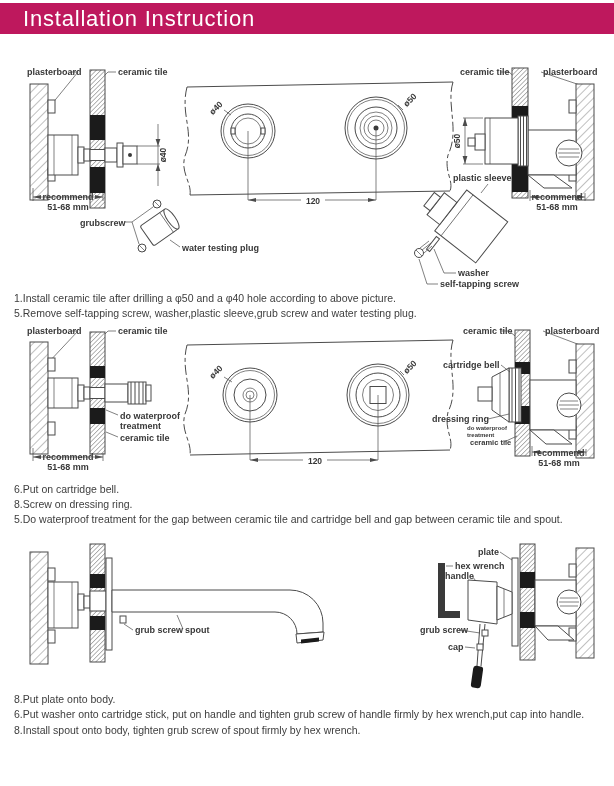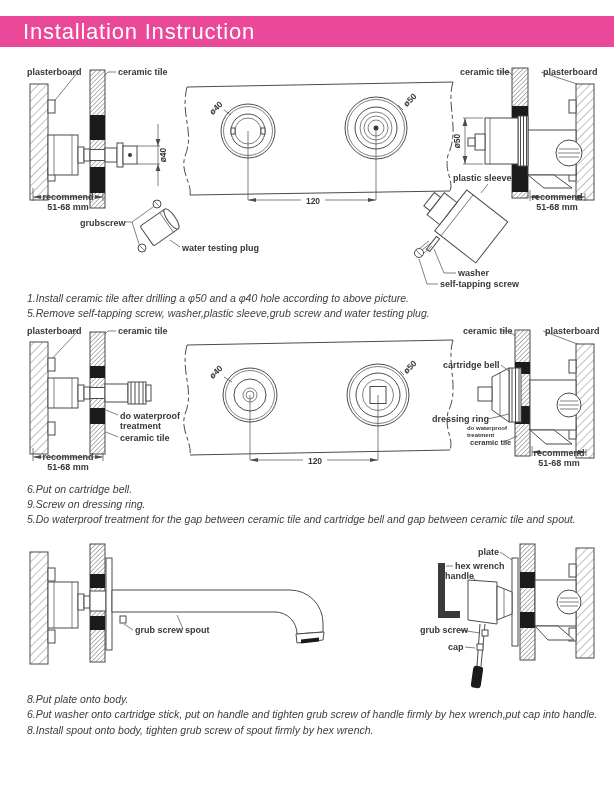--- a/index.html
+++ b/index.html
@@ -2,26 +2,26 @@
 <html><head>
 <meta charset="utf-8">
 <style>
   html,body { margin:0; padding:0; }
   body {
     width:614px; height:786px; position:relative; overflow:hidden;
     background:#ffffff; font-family:"Liberation Sans", sans-serif; color:#3a3a3a;
   }
   .header {
     position:absolute; left:0; top:3px; width:614px; height:31px;
-    background:#ec4899; color:#ffffff; display:flex; align-items:center;
-    box-sizing:border-box; padding-left:23px; font-size:22px; letter-spacing:0.8px;margin-top:13px;
+    background:#be185d; color:#ffffff; display:flex; align-items:center;
+    box-sizing:border-box; padding-left:23px; font-size:22px; letter-spacing:0.8px;
   }
   svg.diagram { position:absolute; left:20px; }
   #d1 { top:60px; } #d2 { top:322px; } #d3 { top:538px; }
-  .instr { position:absolute; left:27px; font-size:10.5px; color:#3d3d3d; white-space:nowrap;font-style:italic; }
+  .instr { position:absolute; left:14px; font-size:10.5px; color:#3d3d3d; white-space:nowrap; }
   .footer { position:absolute; top:750px; right:29px; font-size:11px; color:#4a4a4a;margin-top:36px; }
   .ln  { stroke:#4b4b4b; stroke-width:1; fill:none; }
   .lnt { stroke:#4b4b4b; stroke-width:0.7; fill:none; }
   .brk { stroke:#4b4b4b; stroke-width:1; fill:none; stroke-dasharray:10 3 4 3; }
   .wf  { fill:#ffffff; stroke:#4b4b4b; stroke-width:1; }
   .bk  { fill:#1b1b1b; stroke:none; }
   .dk  { fill:#3a3a3a; stroke:none; }
   .arr { fill:#4b4b4b; stroke:none; }
   .hpw { fill:url(#hp); stroke:#4b4b4b; stroke-width:1; }
   .htw { fill:url(#ht); stroke:#4b4b4b; stroke-width:1; }
@@ -321,21 +321,21 @@
       <line class="lnt" x1="566" y1="127" x2="566" y2="134"></line>
     <line class="lnt" x1="512" y1="130" x2="566" y2="130"></line>
     <polygon class="arr" points="512,130 520,127.9 520,132.1"></polygon>
       <polygon class="arr" points="566,130 558,127.9 558,132.1"></polygon>
     <text class="lbl" x="539" y="134" text-anchor="middle">recommend</text>
     <text class="lbl" x="539" y="144" text-anchor="middle">51-68 mm</text>
   </g>
 </svg>
 
 <div class="instr" style="top:483px">6.Put on cartridge bell.</div>
-<div class="instr" style="top:498px">9.Screw on dressing ring.</div>
+<div class="instr" style="top:498px">8.Screw on dressing ring.</div>
 <div class="instr" style="top:513px">5.Do waterproof treatment for the gap between ceramic tile and cartridge bell and gap between ceramic tile and spout.</div>
 
 <svg id="d3" class="diagram" width="580" height="154" viewBox="0 0 580 154">
 
   <g>
     <rect class="hpw" x="10" y="14" width="18" height="112"></rect>
     <rect class="wf" x="28" y="30" width="7" height="13"></rect>
       <rect class="wf" x="28" y="92" width="7" height="13"></rect>
     <rect class="htw" x="70" y="6" width="15" height="118"></rect>
     <rect class="bk" x="70" y="36" width="15" height="14"></rect>

